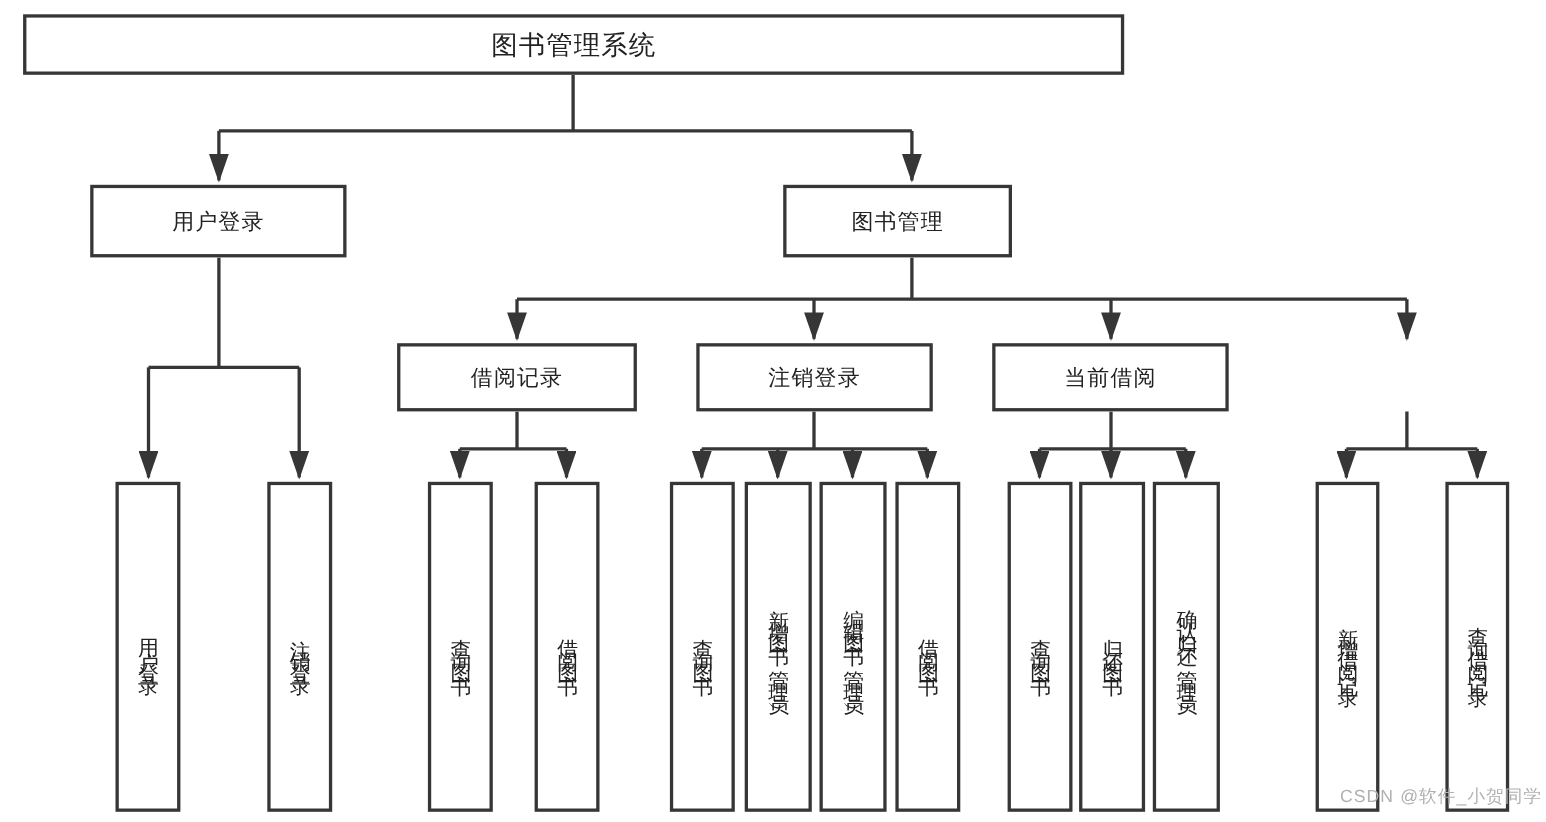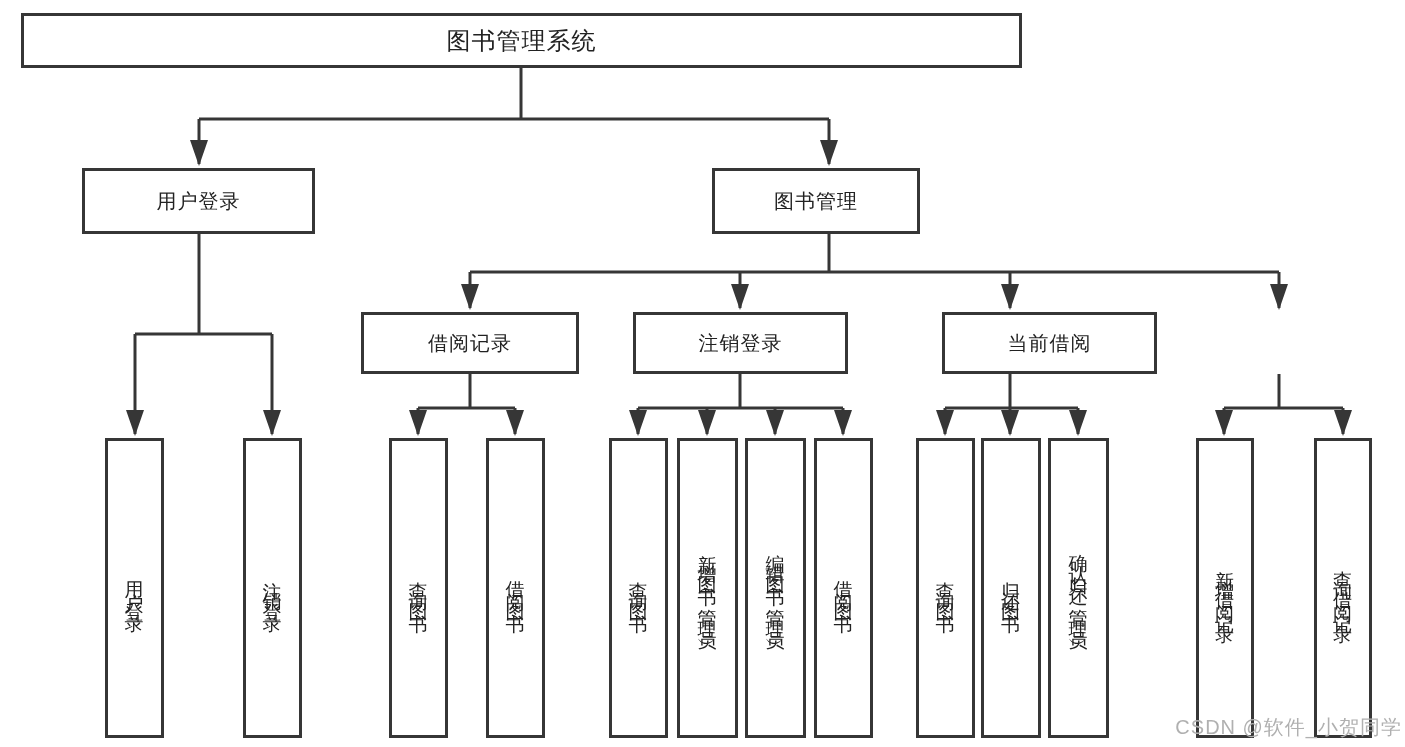--- a/index.html
+++ b/index.html
@@ -46,21 +46,21 @@
     writing-mode: vertical-rl;
     text-orientation: mixed;
     letter-spacing: 11px;
     line-height: 1;
     white-space: nowrap;
   }
   .watermark {
     position: absolute;
     top: 714px;
     right: 3px;
-    font-size: 20px;
+    font-size: 16px;
     color: var(--watermark);
     letter-spacing: 1px;
     z-index: 5;
   }
 </style>
 </head>
 <body>
 
 <div class="canvas">
 
@@ -106,21 +106,21 @@
     <path class="wire" d="M1343,408 V434" marker-end="url(#arw)"></path>
   </svg>
 
   <div class="node root" style="left:21px; top:13px; width:1001px; height:55px;">图书管理系统</div>
 
   <div class="node" style="left:82px; top:168px; width:233px; height:66px;">用户登录</div>
   <div class="node" style="left:712px; top:168px; width:208px; height:66px;">图书管理</div>
 
   <div class="node" style="left:361px; top:312px; width:218px; height:62px;">借阅记录</div>
   <div class="node" style="left:633px; top:312px; width:215px; height:62px;">注销登录</div>
-  <div class="node" style="left:902px; top:312px; width:215px; height:62px;margin-left:40px;">当前借阅</div>
+  <div class="node" style="left:902px; top:312px; width:215px; height:62px;">当前借阅</div>
 
   <div class="node tall" style="left:105px; top:438px; width:59px; height:300px;">
     <span class="vtext">用户登录</span>
   </div>
   <div class="node tall" style="left:243px; top:438px; width:59px; height:300px;">
     <span class="vtext">注销登录</span>
   </div>
 
   <div class="node tall" style="left:389px; top:438px; width:59px; height:300px;">
     <span class="vtext">查询图书</span>

